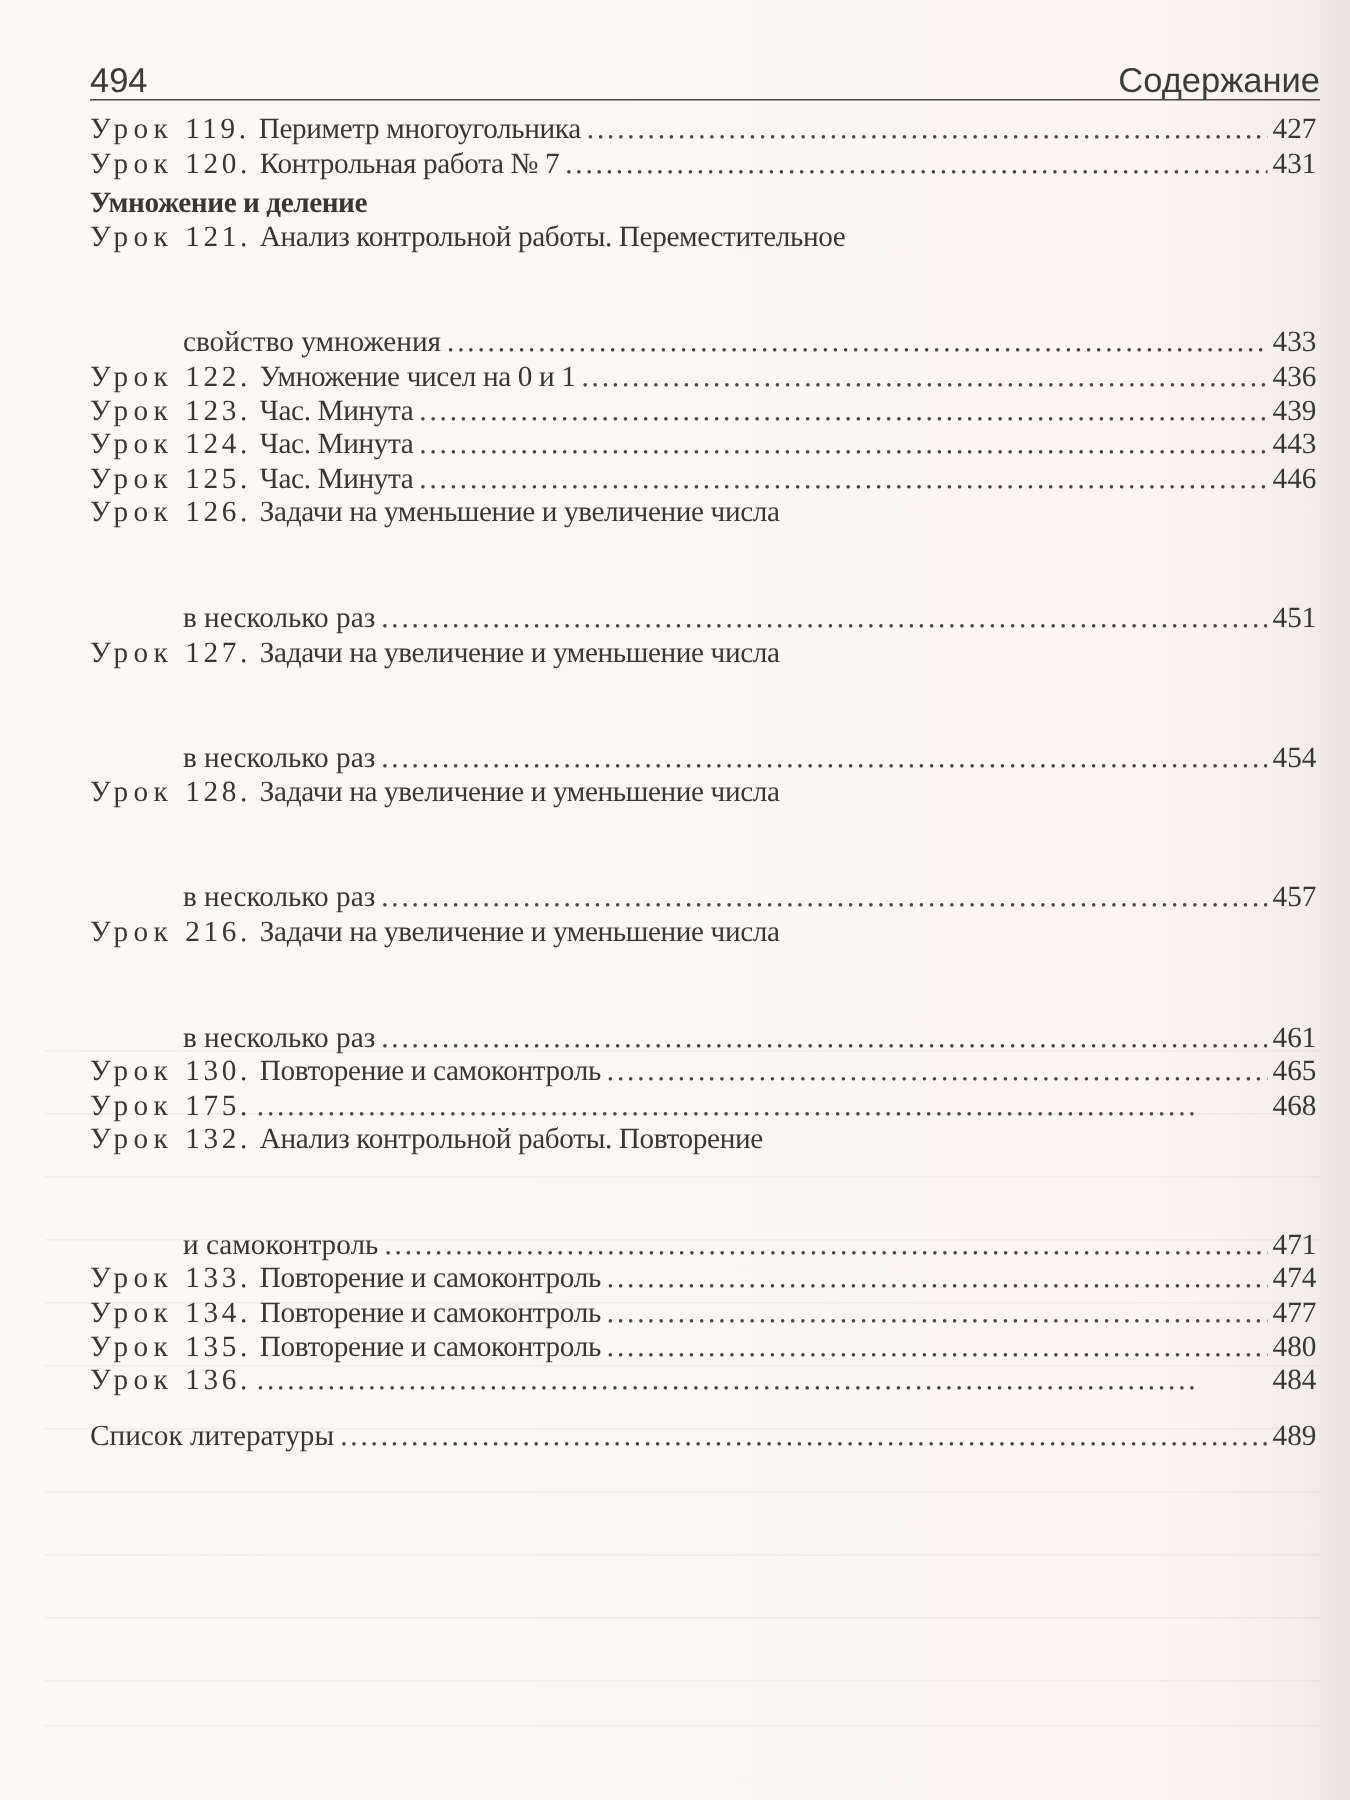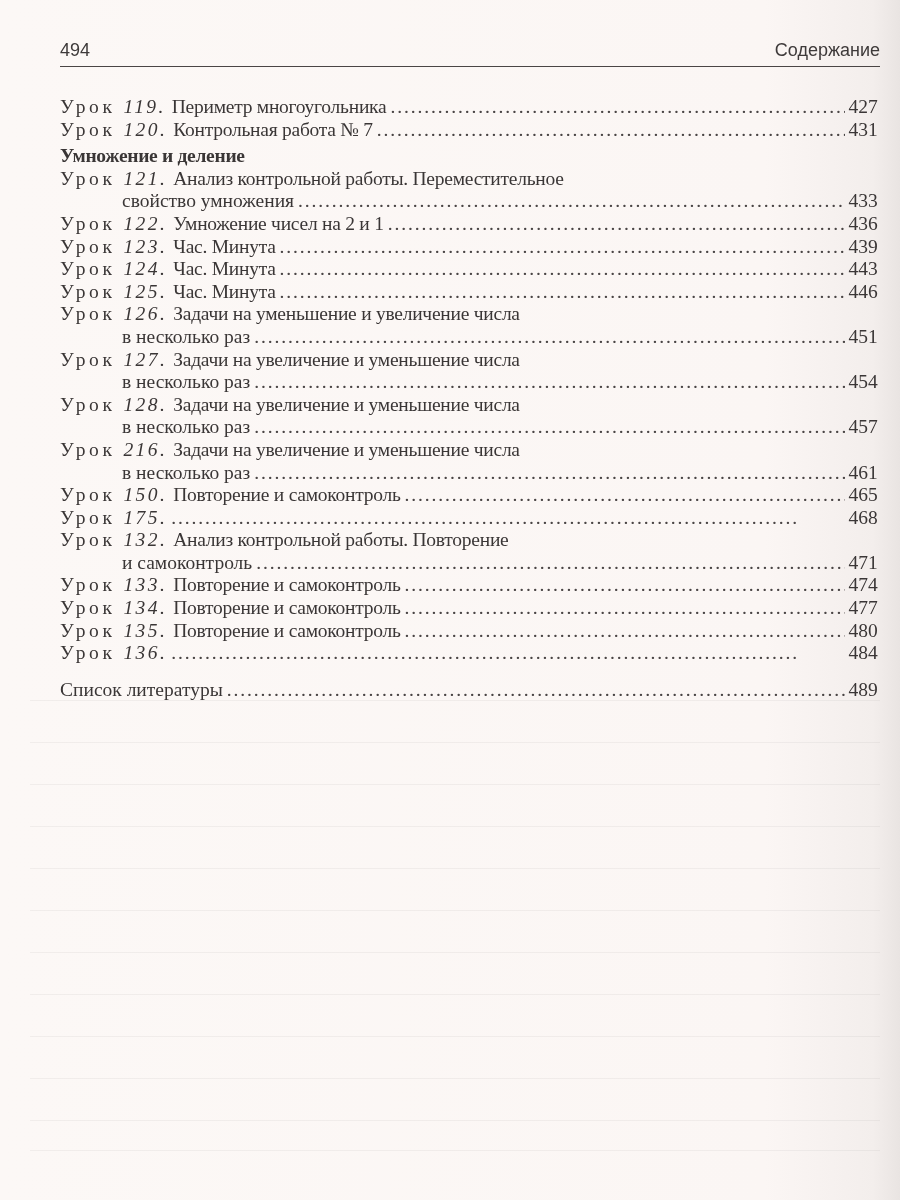--- a/index.html
+++ b/index.html
@@ -22,56 +22,56 @@
     background: linear-gradient(90deg, #fcf8f6 0%, #fbf6f4 85%, #f3eeec 97%, #e9e4e2 100%);
   }
   .header {
     position: absolute;
     left: 60px;
     top: 36px;
     width: 820px;
     height: 30px;
     border-bottom: 1.6px solid #4a4545;
     font-family: "Liberation Sans", "DejaVu Sans", sans-serif;
-    font-size: 18px;
+    font-size: 23px;
     color: #3e3a3a;
   }
   .header .pagenum {
     position: absolute;
     left: 0;
     top: 4px;
   }
   .header .section {
     position: absolute;
     right: 0;
     top: 4px;
   }
   .toc {
     position: absolute;
     left: 60px;
-    top: 96px;
+    top: 76px;
     width: 820px;
     font-size: 19.5px;
     line-height: 22.6px;
   }
   .row {
     display: flex;
     align-items: baseline;
     white-space: nowrap;
   }
   .row.indent {
     padding-left: 62px;
+    margin-top: 48px;
   }
   .lesson-label {
     letter-spacing: 3.6px;
     margin-right: 8px;
   }
   .lesson-num {
     letter-spacing: 2.4px;
-    font-style: italic;
   }
   .title {
     padding-left: 6px;
     letter-spacing: -0.25px;
   }
   .dots {
     flex: 1;
     overflow: hidden;
     margin: 0 1px 0 4px;
     letter-spacing: 3.6px;
@@ -138,21 +138,21 @@
     </div>
     <div class="row indent">
       <span>свойство умножения</span>
       <span class="dots"></span>
       <span class="page-ref">433</span>
     </div>
 
     <div class="row">
       <span class="lesson-label">Урок</span>
       <span class="lesson-num">122.</span>
-      <span class="title">Умножение чисел на 2 и 1</span>
+      <span class="title">Умножение чисел на 0 и 1</span>
       <span class="dots"></span>
       <span class="page-ref">436</span>
     </div>
 
     <div class="row">
       <span class="lesson-label">Урок</span>
       <span class="lesson-num">123.</span>
       <span class="title">Час. Минута</span>
       <span class="dots"></span>
       <span class="page-ref">439</span>
@@ -213,21 +213,21 @@
       <span class="title">Задачи на увеличение и уменьшение числа</span>
     </div>
     <div class="row indent">
       <span>в несколько раз</span>
       <span class="dots"></span>
       <span class="page-ref">461</span>
     </div>
 
     <div class="row">
       <span class="lesson-label">Урок</span>
-      <span class="lesson-num">150.</span>
+      <span class="lesson-num">130.</span>
       <span class="title">Повторение и самоконтроль</span>
       <span class="dots"></span>
       <span class="page-ref">465</span>
     </div>
 
     <div class="row">
       <span class="lesson-label">Урок</span>
       <span class="lesson-num">175.</span>
       <span class="dots"></span>
       <span class="page-ref">468</span>

